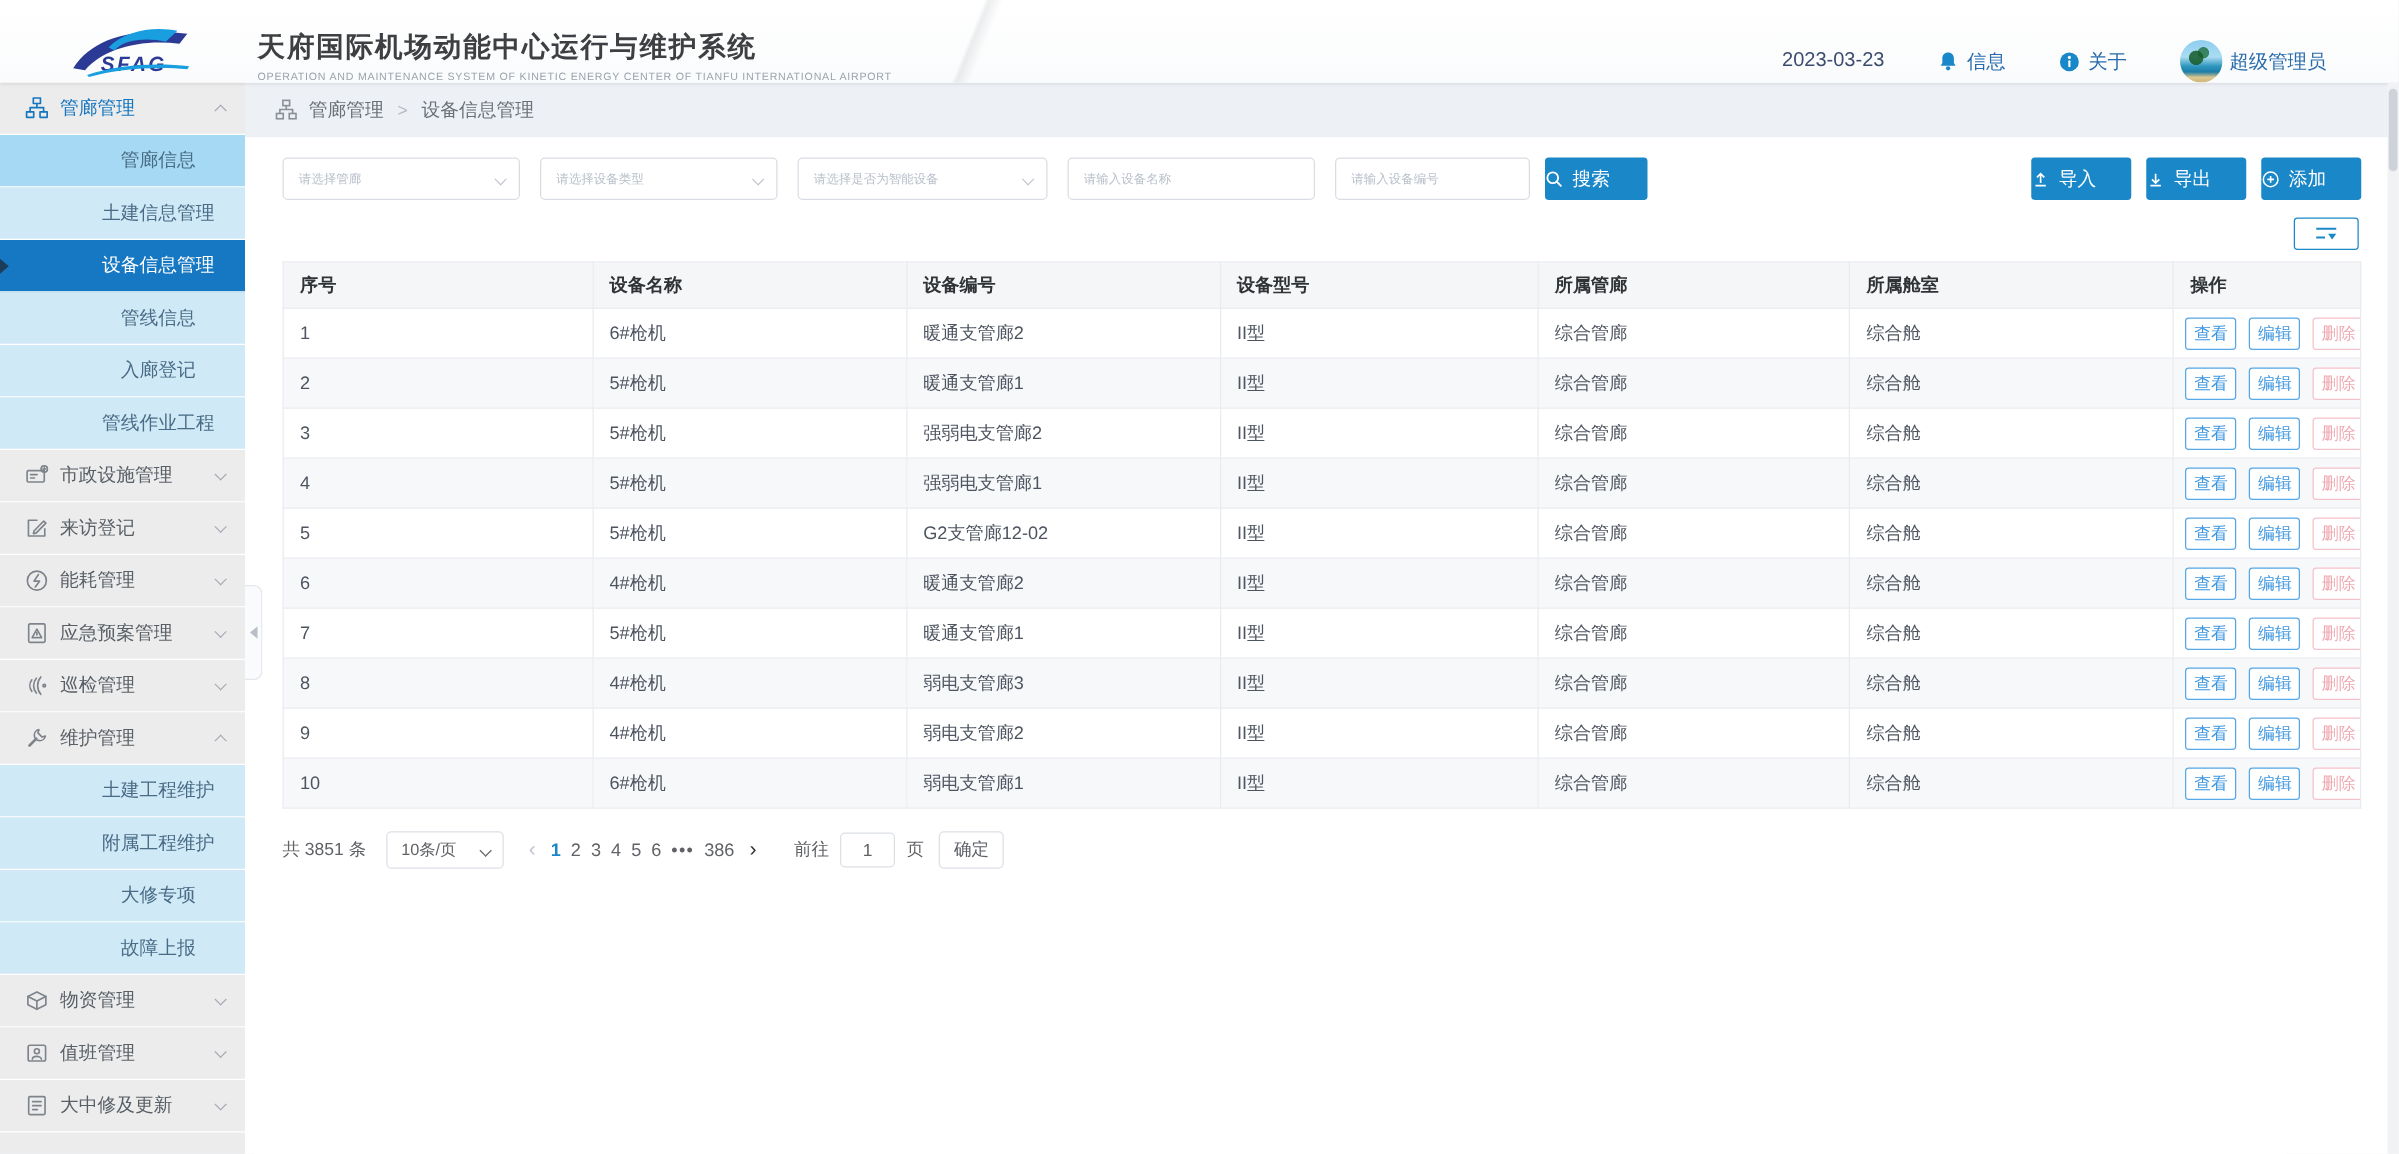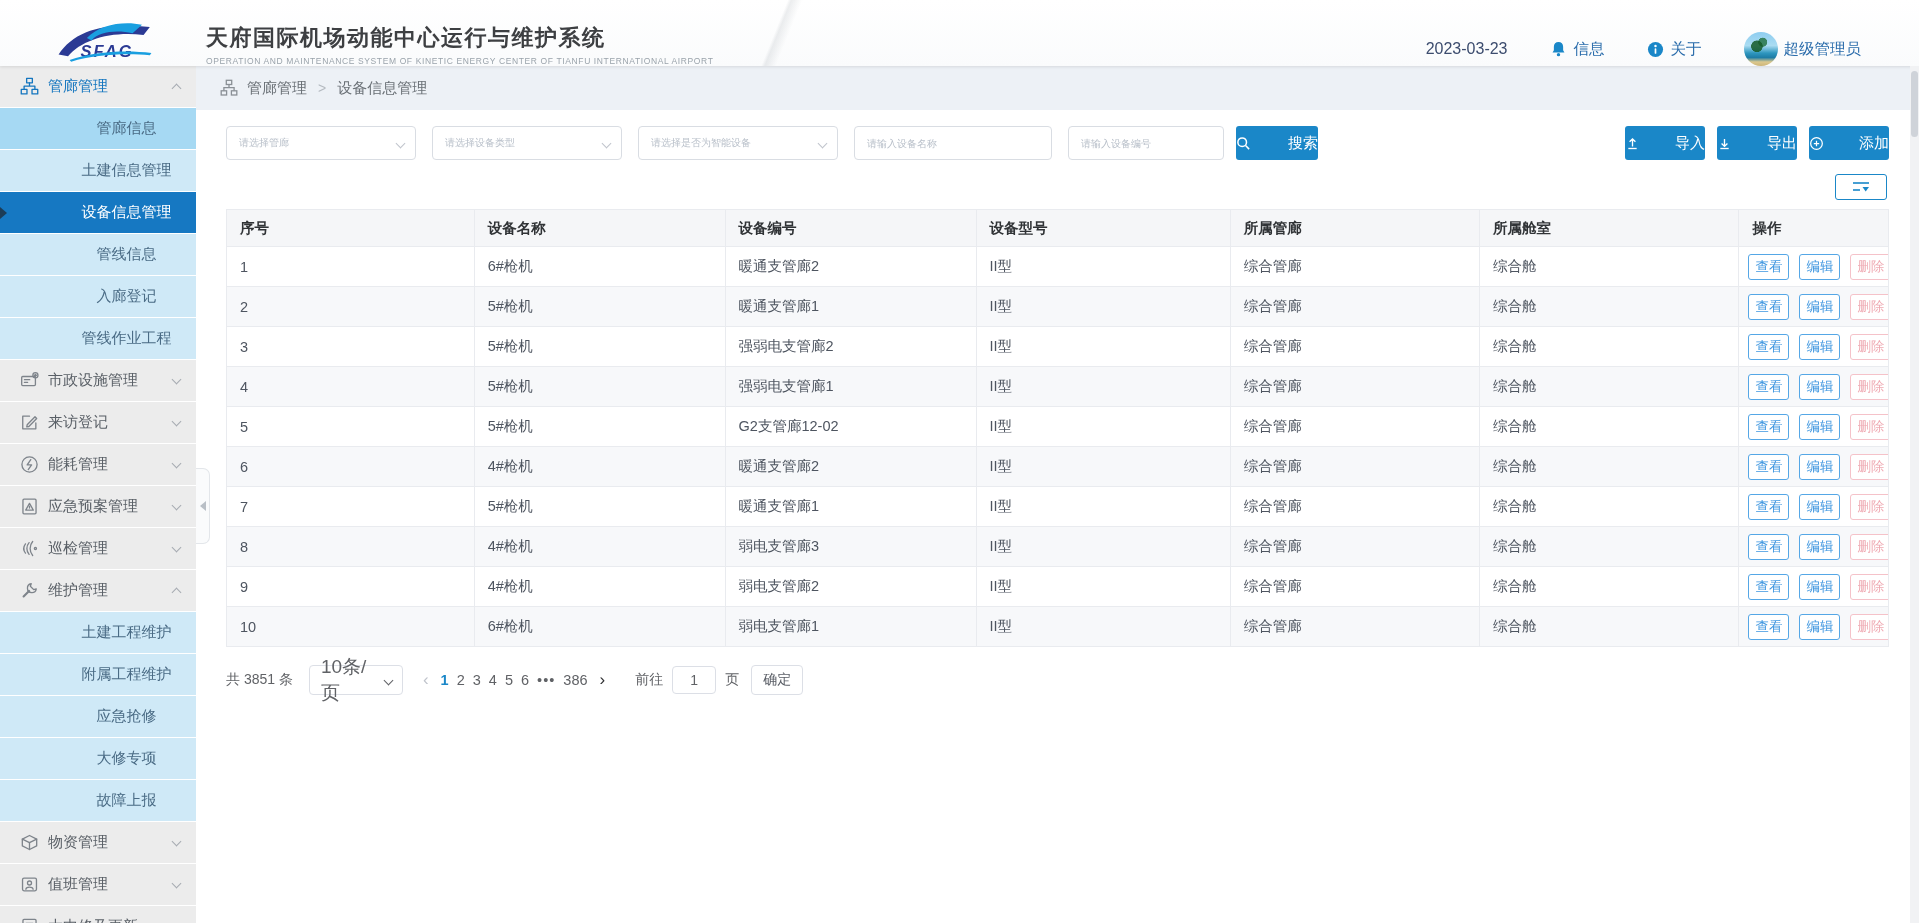--- a/index.html
+++ b/index.html
@@ -68,21 +68,21 @@
   .sel, .txt { height:34px; border:1px solid #d9dde3; border-radius:4px; background:#fff;
     font-size:10px; margin-right:16px; }
   .sel { position:relative; display:flex; align-items:center; padding:0 30px 0 12px; color:#b9c0ca; cursor:pointer; }
   .sel .schev { position:absolute; right:11px; top:13px; width:7px; height:7px;
     border-right:1.4px solid #c0c4cc; border-bottom:1.4px solid #c0c4cc; transform:rotate(45deg); }
   .sel1 { width:190px; } .sel2 { width:190px; } .sel3 { width:200px;align-items:center; }
   .txt { padding:0 12px; color:#5a6068; outline:none; }
   .txt::placeholder { color:#b9c0ca; }
   .txt1 { width:198px; } .txt2 { width:156px; }
   .btn { border:none; border-radius:3px; background:#1a87c8; color:#fff; font-size:15px;
-    display:inline-flex; align-items:center; justify-content:space-between; gap:7px; cursor:pointer;
+    display:inline-flex; align-items:center; justify-content:flex-start; gap:7px; cursor:pointer;
     font-family:inherit; }
   .search-btn { width:82px; height:34px; margin-left:-4px; }
   .right-btns { margin-left:auto; display:flex; gap:12px; }
   .right-btns .btn { width:80px; height:34px; }
 
   
   .tools-row { display:flex; justify-content:flex-end; margin:14px 2px 0 0; }
   .filter-toggle { width:52px; height:26px; background:#fff; border:1px solid #1a87c8; border-radius:3px;
     display:flex; align-items:center; justify-content:center; cursor:pointer; }
 
@@ -96,21 +96,21 @@
   .c-actions { padding-left:9px; }
   .abtn { font-family:inherit; font-size:13.5px; background:#fff; border-radius:3px; cursor:pointer;
     padding:3px 6px; margin-right:6px; }
   .abtn.view, .abtn.edit { border:1px solid #55a7e6; color:#3f97e0; }
   .abtn.del { border:1px solid #f5c2c9; color:#efa9b2; }
 
   
   .pagination { display:flex; align-items:center; margin-top:18px; color:#606266; font-size:14px; }
   .pg-total { margin-right:16px; color:#606266; }
   .size-sel { width:94px; height:30px; border:1px solid #dcdfe6; border-radius:4px; position:relative;
-    display:flex; align-items:center; padding:0 26px 0 11px; color:#606266; cursor:pointer; font-size:19px; }
+    display:flex; align-items:center; padding:0 26px 0 11px; color:#606266; cursor:pointer; font-size:13px; }
   .size-sel .schev { position:absolute; right:10px; top:11px; width:7px; height:7px;
     border-right:1.5px solid #606266; border-bottom:1.5px solid #606266; transform:rotate(45deg); }
   .pg-arrow { margin:0 8px; font-size:17px; cursor:pointer; }
   .pg-prev { color:#c0c4cc; margin-left:20px; }
   .pg-next { color:#303133; }
   .pg-num { min-width:27px; text-align:center; margin:0 4px; cursor:pointer; color:#606266; font-size:14.5px; }
   .pg-num.active { color:#1a87c8; font-weight:bold; }
   .pg-num.ellipsis { letter-spacing:1px; color:#606266; }
   .goto { margin-left:22px; display:flex; align-items:center; gap:9px; }
   .goto-input { width:44px; height:28px; border:1px solid #dcdfe6; border-radius:4px; text-align:center;
@@ -255,23 +255,20 @@
           </svg>
         </span>
     <span class="lbl">维护管理</span>
     <span class="chev up"></span>
   </div>
       <div class="side-item side-sub">
     <span class="lbl">土建工程维护</span>
   </div>
       <div class="side-item side-sub">
     <span class="lbl">附属工程维护</span>
-  </div>
-      <div class="side-item side-sub">
-    <span class="lbl">应急抢修</span>
   </div>
       <div class="side-item side-sub">
     <span class="lbl">大修专项</span>
   </div>
       <div class="side-item side-sub">
     <span class="lbl">故障上报</span>
   </div>
       <div class="side-item side-group">
     <span class="icon">
           <svg width="19" height="19" viewBox="0 0 18 18" fill="none" stroke="currentColor" stroke-width="1.25" stroke-linecap="round" stroke-linejoin="round">

